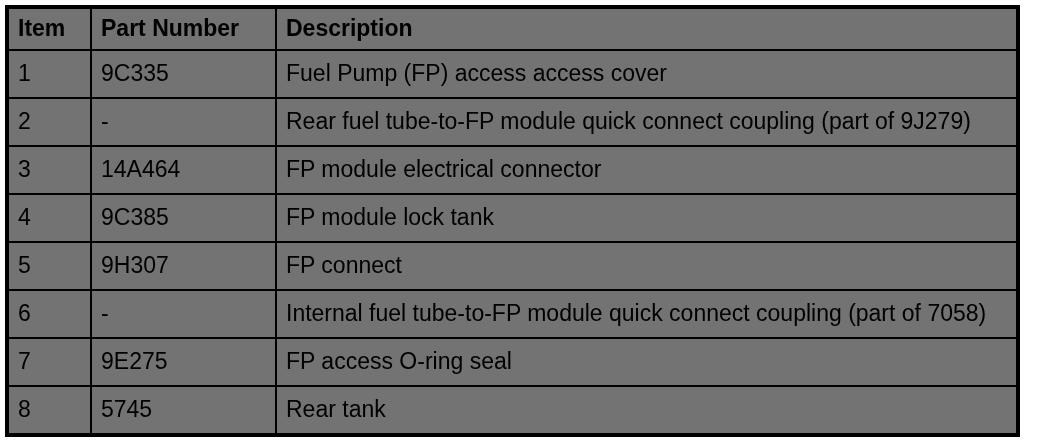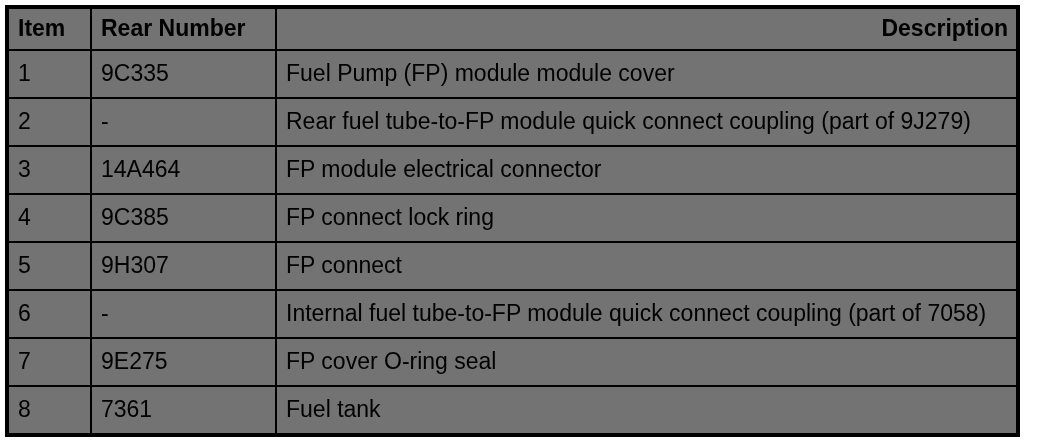--- a/index.html
+++ b/index.html
@@ -37,79 +37,79 @@
     overflow: hidden;
     white-space: nowrap;
     background: #737373;
   }
   table.parts-table thead th {
     height: 40px;
     font-weight: bold;
     text-align: left;
   }
   table.parts-table thead th.col-description {
-    text-align: right;
+    text-align: left;
   }
   table.parts-table tbody td {
     height: 46px;
     font-weight: normal;
     text-align: left;
   }
   .col-item { width: 64px; }
   .col-part { width: 166px; }
   .col-description { width: auto; }
 </style>
 </head>
 <body>
 
 <div class="page">
   <table class="parts-table">
     <thead>
       <tr>
         <th class="col-item">Item</th>
-        <th class="col-part">Rear Number</th>
+        <th class="col-part">Part Number</th>
         <th class="col-description">Description</th>
       </tr>
     </thead>
     <tbody>
         <tr>
           <td class="col-item">1</td>
           <td class="col-part">9C335</td>
-          <td class="col-description">Fuel Pump (FP) module module cover</td>
+          <td class="col-description">Fuel Pump (FP) access access cover</td>
         </tr>
         <tr>
           <td class="col-item">2</td>
           <td class="col-part">-</td>
           <td class="col-description">Rear fuel tube-to-FP module quick connect coupling (part of 9J279)</td>
         </tr>
         <tr>
           <td class="col-item">3</td>
           <td class="col-part">14A464</td>
           <td class="col-description">FP module electrical connector</td>
         </tr>
         <tr>
           <td class="col-item">4</td>
           <td class="col-part">9C385</td>
-          <td class="col-description">FP connect lock ring</td>
+          <td class="col-description">FP module lock tank</td>
         </tr>
         <tr>
           <td class="col-item">5</td>
           <td class="col-part">9H307</td>
           <td class="col-description">FP connect</td>
         </tr>
         <tr>
           <td class="col-item">6</td>
           <td class="col-part">-</td>
           <td class="col-description">Internal fuel tube-to-FP module quick connect coupling (part of 7058)</td>
         </tr>
         <tr>
           <td class="col-item">7</td>
           <td class="col-part">9E275</td>
-          <td class="col-description">FP cover O-ring seal</td>
+          <td class="col-description">FP access O-ring seal</td>
         </tr>
         <tr>
           <td class="col-item">8</td>
-          <td class="col-part">7361</td>
-          <td class="col-description">Fuel tank</td>
+          <td class="col-part">5745</td>
+          <td class="col-description">Rear tank</td>
         </tr>
       </tbody>
   </table>
 </div>
 
 </body></html>

